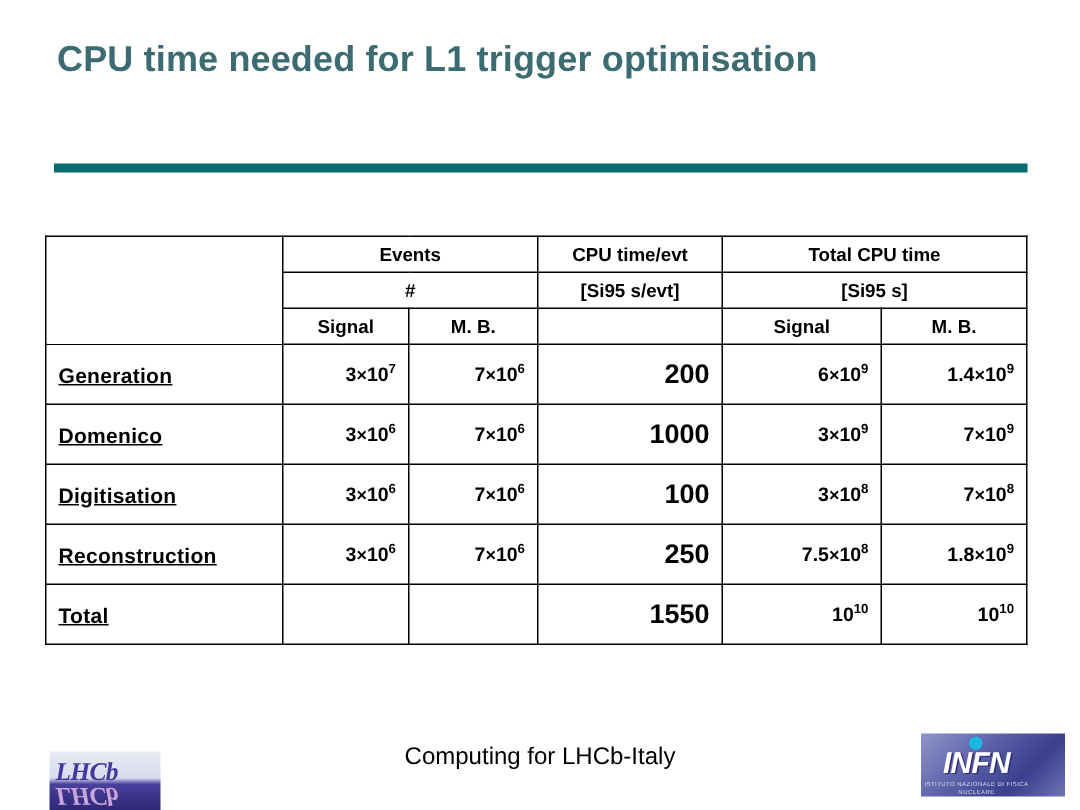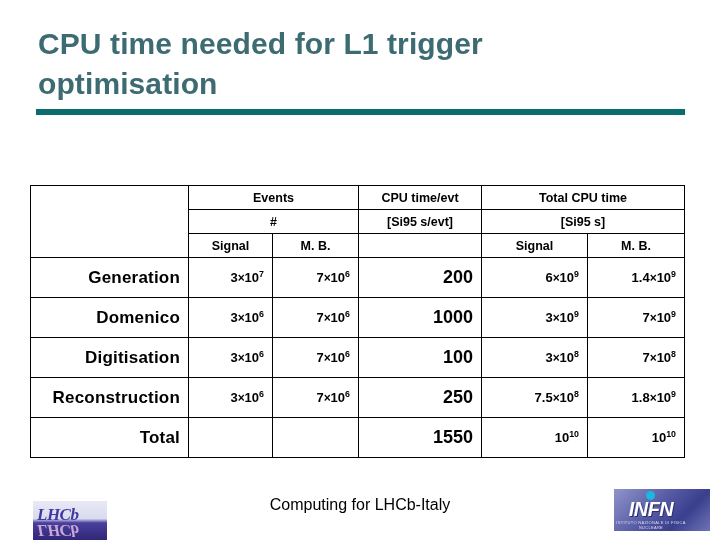--- a/index.html
+++ b/index.html
@@ -15,21 +15,21 @@
     position: relative;
   }
 
   
   #slide-title {
     position: absolute;
     left: 38px;
     top: 24px;
     width: 620px;
     font-family: "Liberation Sans", sans-serif;
-    font-size: 30px;
+    font-size: 24px;
     font-weight: bold;
     line-height: 1.32;
     color: #3d6b72;
     letter-spacing: 0.1px;
   }
 
   #title-rule {
     position: absolute;
     left: 36px;
     top: 109px;
@@ -42,21 +42,20 @@
   #cpu-table {
     position: absolute;
     left: 30px;
     top: 157px;
     width: 654px;
     border-collapse: collapse;
     table-layout: fixed;
     font-family: "Liberation Sans", sans-serif;
     font-size: 12.5px;
     color: #000000;
-    margin-top: 28px;
   }
   #cpu-table td, #cpu-table th {
     border: 1.4px solid #000000;
     padding: 0 8px;
     font-weight: bold;
     background: #ffffff;
   }
   #cpu-table th {
     text-align: center;
     height: 23px;
@@ -65,24 +64,25 @@
     position: relative;
     padding: 0 !important;
     background:
       linear-gradient(to bottom right,
         rgba(0,0,0,0) calc(50% - 1.1px),
         #000 calc(50% - 1.1px),
         #000 calc(50% + 1.1px),
         rgba(0,0,0,0) calc(50% + 1.1px));
   }
   .row-label {
-    text-align: right;
+    text-align: left;
     height: 39px;
-    font-size: 17px;
+    font-size: 14px;
     letter-spacing: 0.2px;
+    text-decoration: underline;
   }
   .num-center {
     text-align: right;
     height: 39px;
     font-size: 13px;
   }
   .num-right {
     text-align: right;
     height: 39px;
     font-size: 18px;

